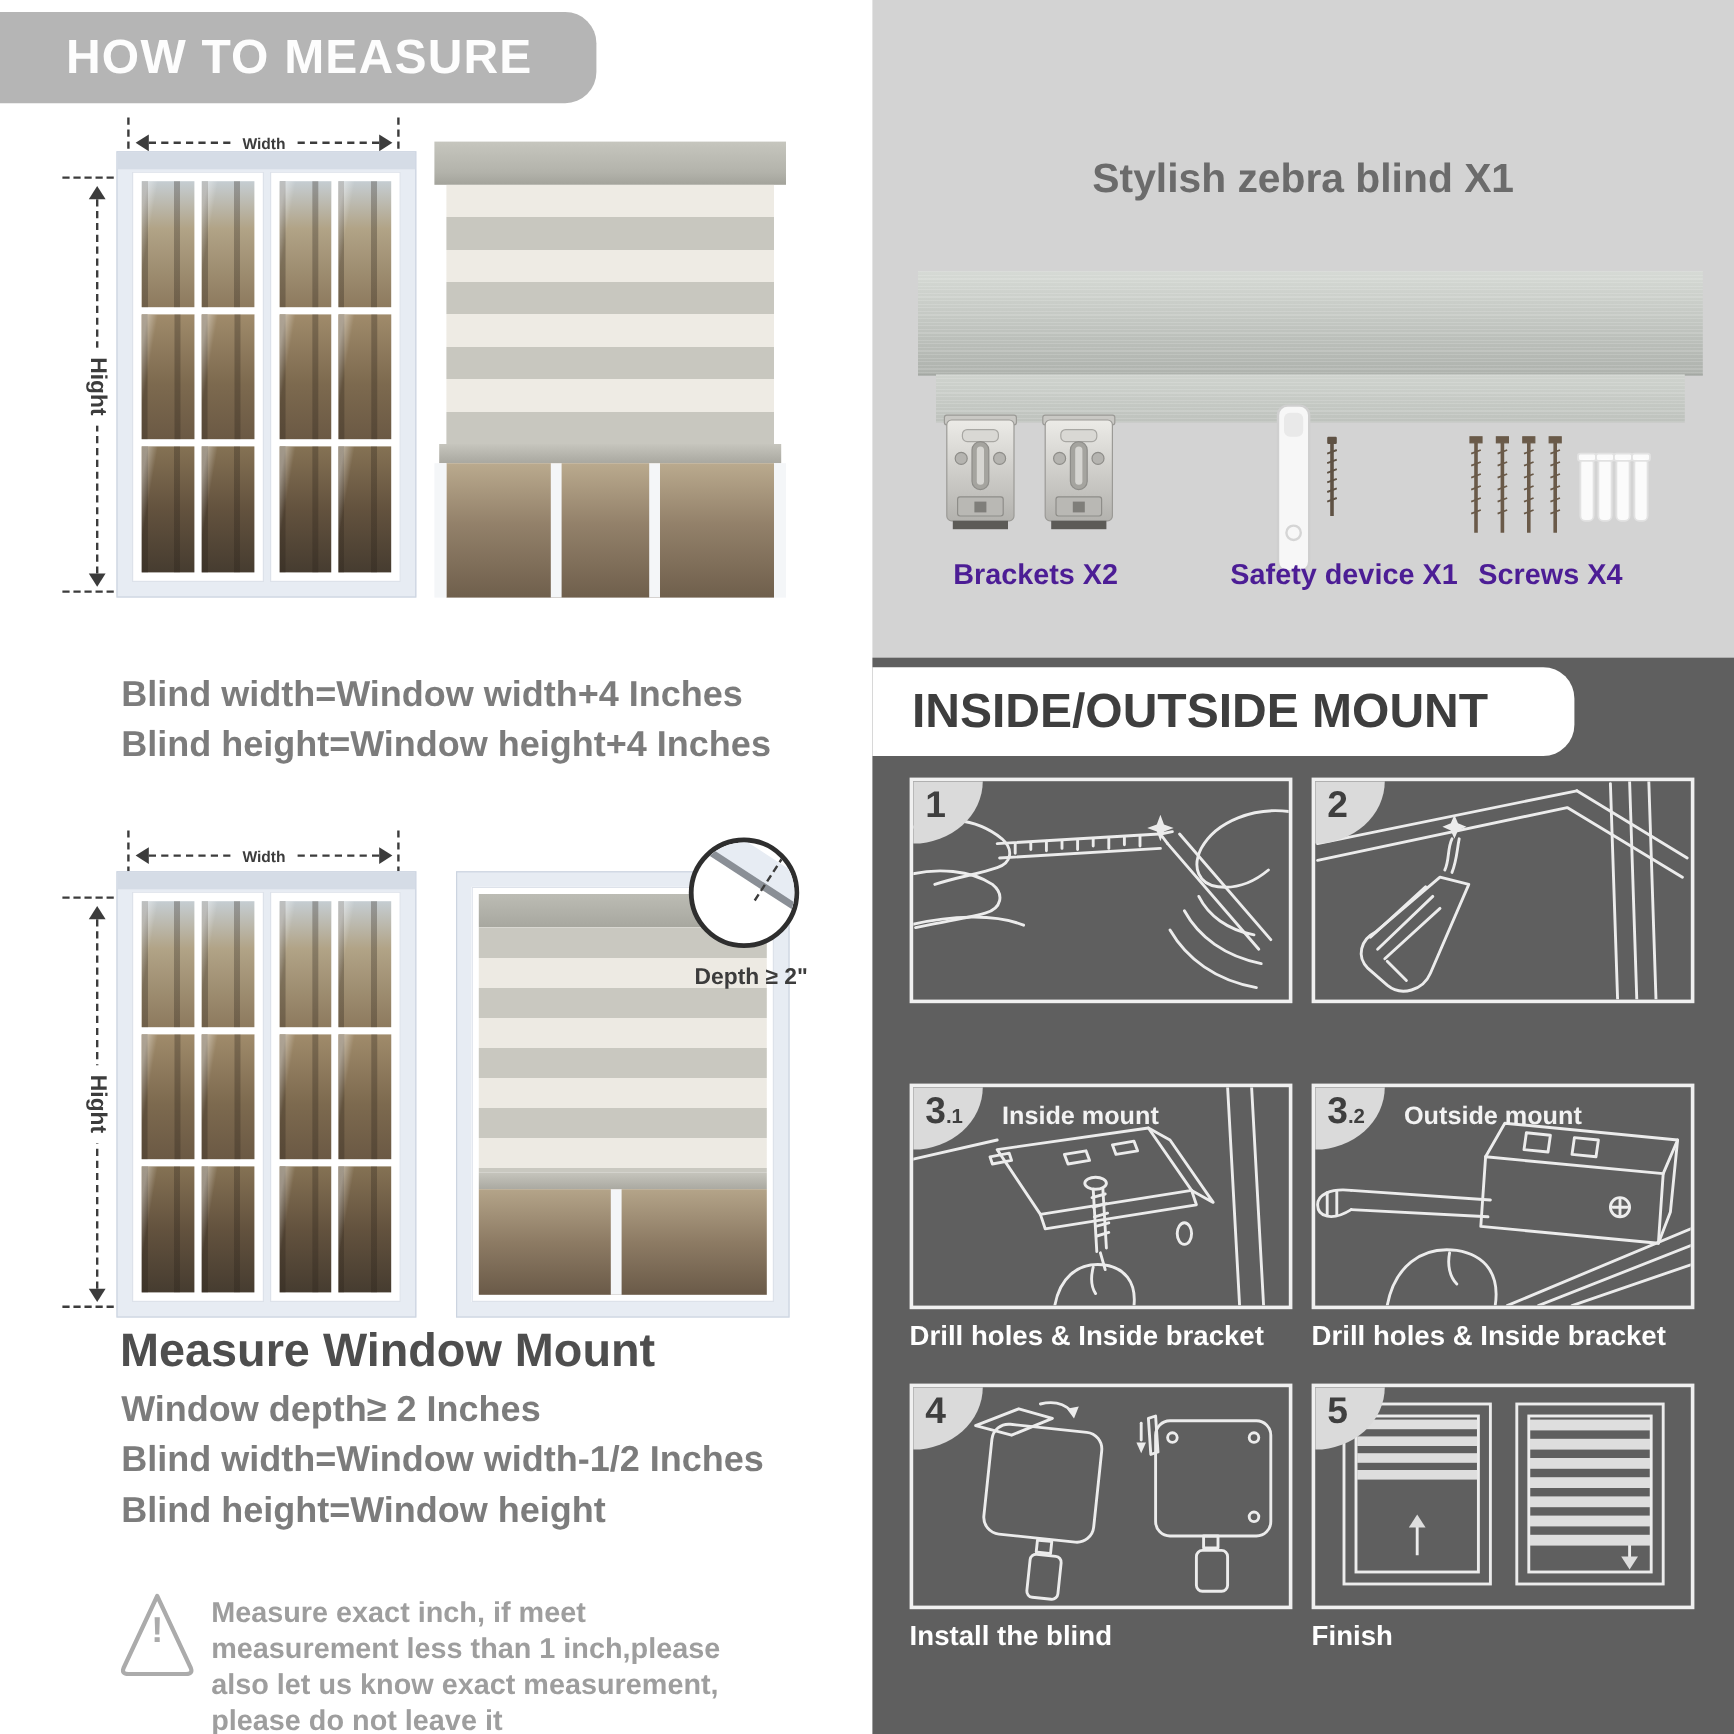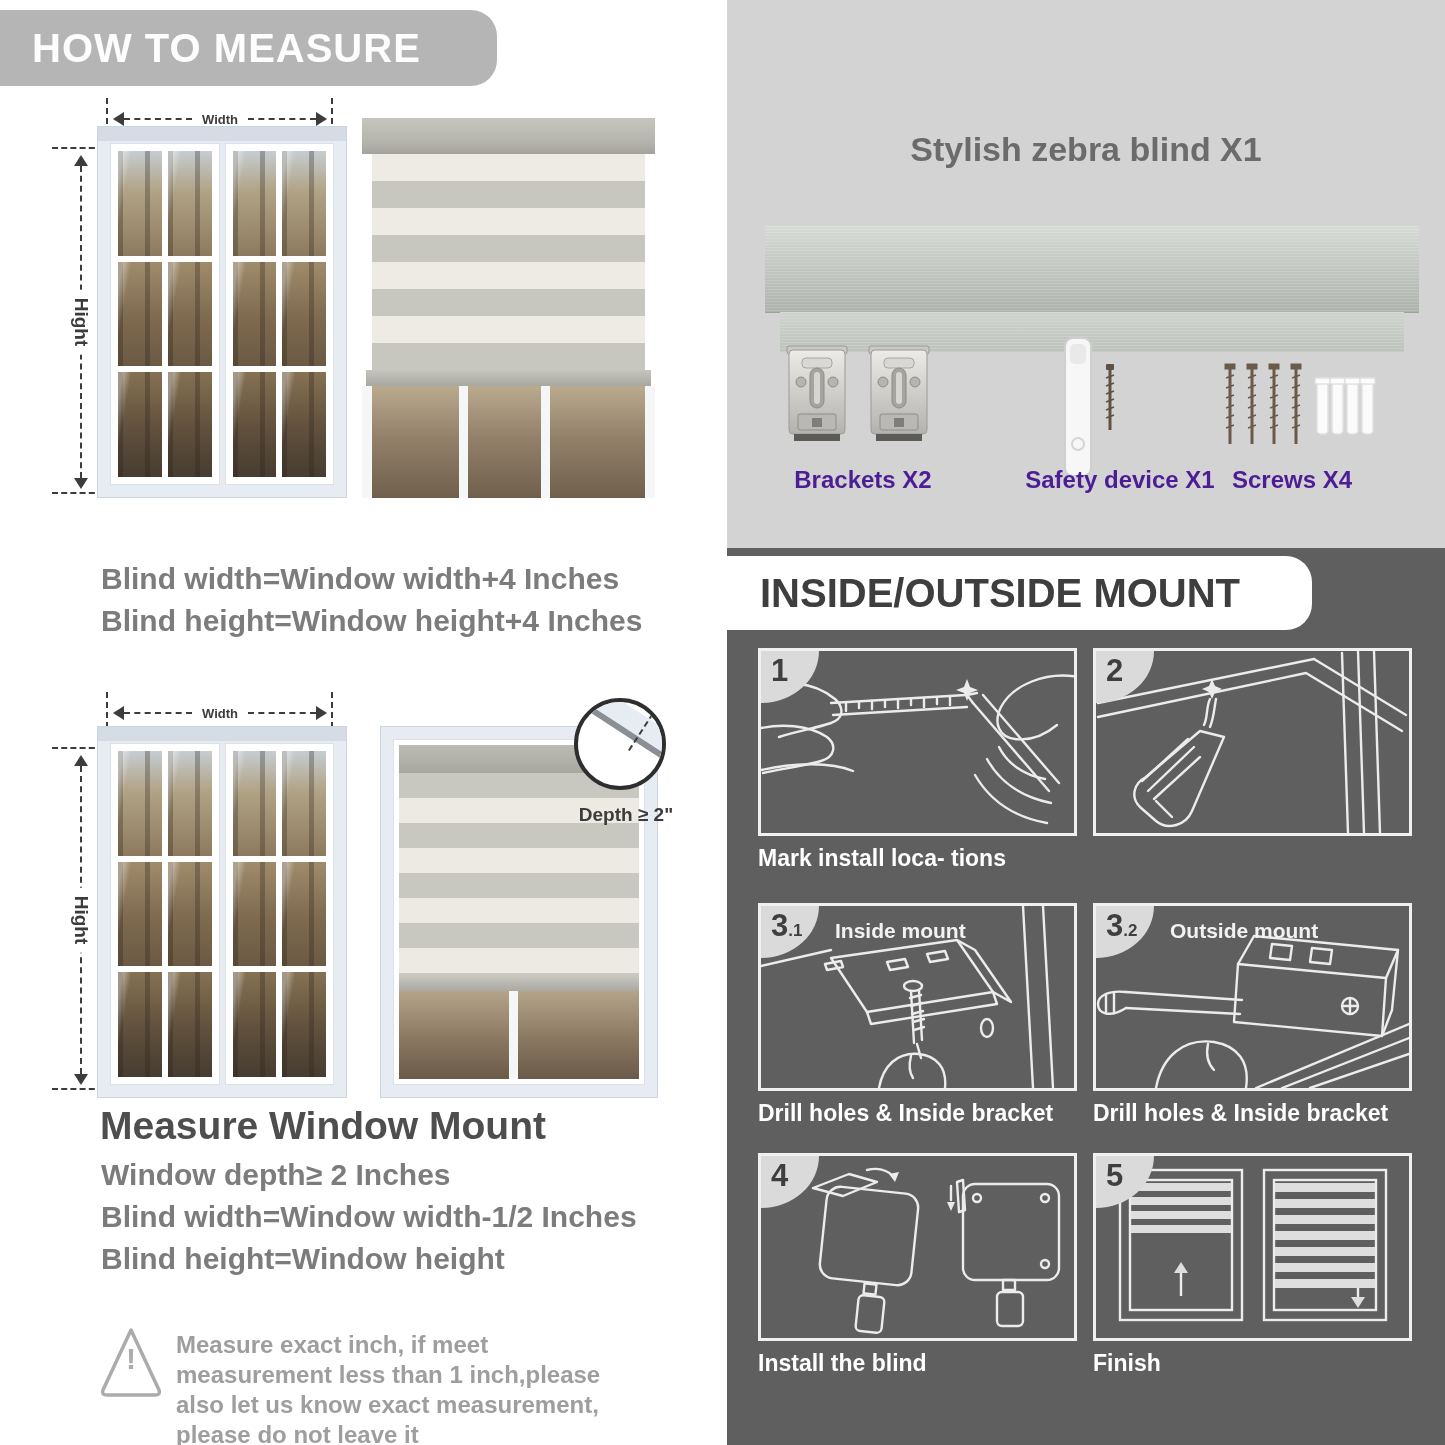--- a/index.html
+++ b/index.html
@@ -15,21 +15,21 @@
   *{margin:0;padding:0;box-sizing:border-box;}
   body{font-family:"Liberation Sans",sans-serif;background:#fff;}
   #canvas{position:relative;width:1445px;height:1445px;background:#fff;overflow:hidden;}
 
   
   .sec-left{position:absolute;left:0;top:0;width:727px;height:1445px;background:#fff;}
   .sec-inc{position:absolute;left:727px;top:0;width:718px;height:548px;background:var(--included-bg);}
   .sec-mnt{position:absolute;left:727px;top:548px;width:718px;height:897px;background:var(--mount-bg);text-decoration:underline;}
 
   .hdr{position:absolute;display:flex;align-items:center;font-weight:bold;border-radius:0 26px 26px 0;}
-  .hdr-left{left:0;top:10px;width:497px;height:76px;background:var(--left-header-bg);color:#fdfdfd;font-size:40px;padding-left:32px;letter-spacing:1px;}
+  .hdr-left{left:0;top:10px;width:497px;height:76px;background:var(--left-header-bg);color:#fdfdfd;font-size:40px;padding-left:55px;letter-spacing:1px;}
   .hdr-inc{left:0;top:12px;width:491px;height:75px;background:#fff;color:var(--included-header-text);font-size:40px;padding-left:34px;letter-spacing:1px;}
   .hdr-mnt{left:0;top:8px;width:585px;height:74px;background:#fff;color:#3e3e3e;font-size:40px;padding-left:33px;}
 
   
   .dimw{position:absolute;display:flex;align-items:center;color:#3c3c3c;font-weight:bold;font-size:13px;height:22px;}
   .dimw .dash{flex:1;border-top:2px dashed #3c3c3c;}
   .dimw .dlabel{padding:0 10px;white-space:nowrap;}
   .ah-l{width:0;height:0;border:7px solid transparent;border-right:11px solid #3c3c3c;}
   .ah-r{width:0;height:0;border:7px solid transparent;border-left:11px solid #3c3c3c;}
   .vg{position:absolute;width:0;border-left:2px dashed #3c3c3c;height:46px;}
@@ -336,21 +336,20 @@
               <path d="M212,52 l-6,-8 10,-2"></path>
             <path d="M318,26 C284,20 252,34 240,56 C232,72 238,86 254,88 C270,90 284,84 296,74"></path>
             <path d="M238,96 C246,112 262,124 284,128"></path>
             <path d="M226,108 C238,130 260,146 290,152"></path>
             <path d="M214,124 C228,148 252,166 286,172"></path>
           </g>
           <path d="M206,28 l3,8 8,3 -8,3 -3,8 -3,-8 -8,-3 8,-3 z" fill="#ececec"></path>
         </svg>
         <div class="badge"><span class="num">1</span><span class="sub"></span></div>
       </div>
-      <div class="cap">Mark install loca- tions</div>
     </div>
 
     <div class="step s2">
       <div class="box">
         <svg class="ill" viewBox="0 0 313 182">
           <g stroke="#ececec" stroke-width="2.4" fill="none" stroke-linecap="round" stroke-linejoin="round">
             <path d="M2,52 L218,8"></path>
               <path d="M218,8 L310,64"></path>
               <path d="M2,66 L210,22 L306,80"></path>
             <path d="M246,2 L252,182"></path>

